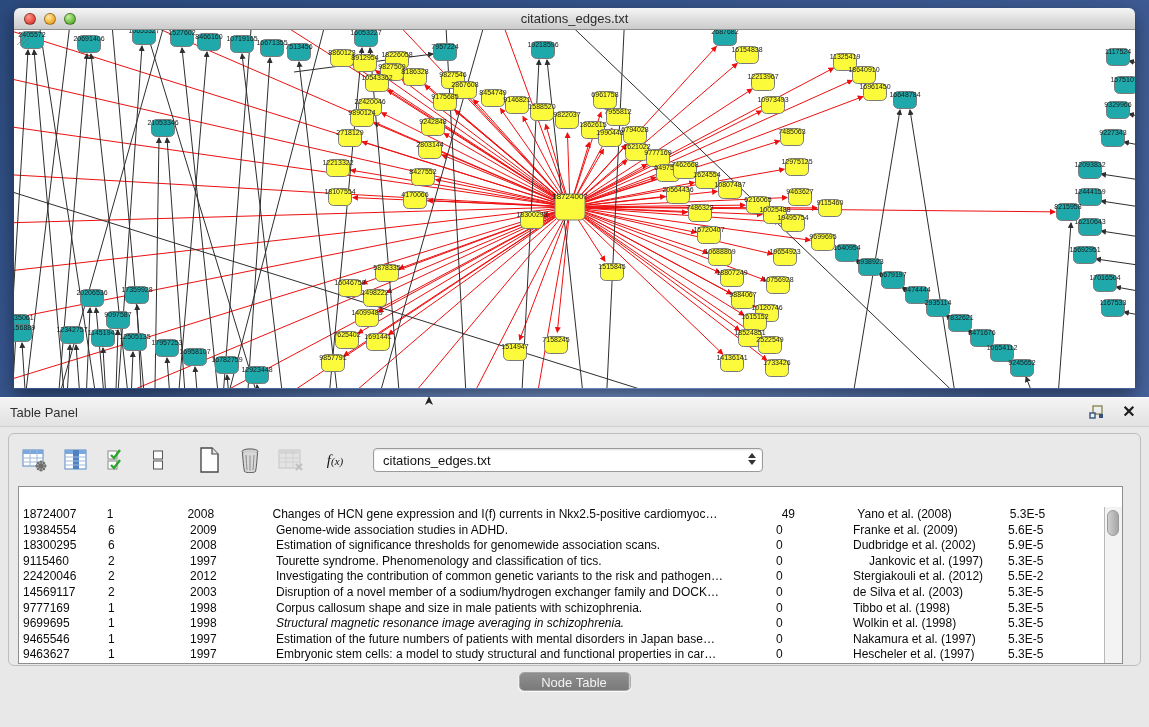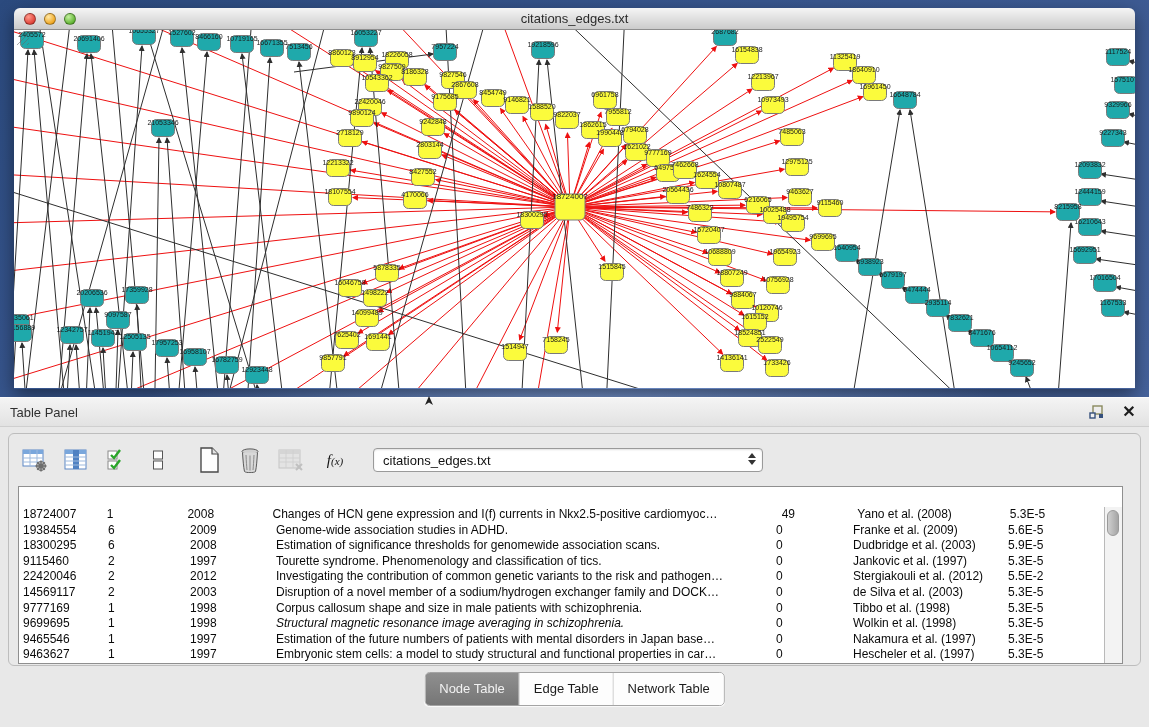--- a/index.html
+++ b/index.html
@@ -74,22 +74,22 @@
   .c0{padding-left:4px;} .c1{padding-left:14px;} .c2{padding-left:10px;} .c3{padding-left:36px;}
   .c4{padding-left:4px;} .c5{padding-left:6px;} .c6{padding-left:9px;}
   .vscroll { position:absolute; right:0; top:20px; bottom:0; width:18px; background:#f3f3f3;
     border-left:1px solid #b9b9b9; }
   .vthumb { position:absolute; left:2px; top:3px; width:12px; height:26px; border-radius:7px;
     background:linear-gradient(90deg,#cfcfcf,#a5a5a5); border:1px solid #9a9a9a; cursor:pointer; }
 
   
   .tabs-row { position:absolute; left:0; top:668px; width:1149px; height:30px; background:#e8e8e8; }
   .segmented { position:absolute; left:50%; top:4px; transform:translateX(-50%);
-    display:flex; height:34px; border:1px solid #a4a4a4; border-radius:5px; overflow:hidden;
-    background:#fff; box-shadow:0 1px 1px rgba(255,255,255,.8), inset 0 1px 1px rgba(0,0,0,.06); }
+    display:flex; height:19px; border:1px solid #a4a4a4; border-radius:5px; overflow:hidden;
+    background:#fff; box-shadow:0 1px 1px rgba(255,255,255,.8), inset 0 1px 1px rgba(0,0,0,.06);flex-direction:column; }
   .seg { border:none; background:#fdfdfd; font-size:13px; color:#1c1c1c; padding:0 14px;
     cursor:pointer; border-right:1px solid #c4c4c4; line-height:20px; }
   .seg:last-child { border-right:none; }
   .seg.active { background:linear-gradient(#8f8f8f,#767676); color:#f2f2f2; }
 
   
   .status-bar { position:absolute; left:0; top:698px; width:1149px; height:29px;
     background:linear-gradient(#f0f0f0,#dadada); border-top:1px solid #bdbdbd;margin-top:42px; }
   .mem { position:absolute; right:34px; top:0; line-height:28px; font-size:11px; color:#222; }
   .memdot { position:absolute; right:12px; top:7px; width:14px; height:14px; border-radius:50%;
@@ -873,30 +873,30 @@
             <div class="tcell c4" style="width: 75px;">0</div>
             <div class="tcell c5" style="width: 152px;">Franke et al. (2009)</div>
             <div class="tcell c6" style="width: 105px;">5.6E-5</div>
           </div>
           <div class="trow">
             <div class="tcell c0" style="width: 75px;">18300295</div>
             <div class="tcell c1" style="width: 86px;">6</div>
             <div class="tcell c2" style="width: 60px;">2008</div>
             <div class="tcell c3" style="width: 532px;">Estimation of significance thresholds for genomewide association scans.</div>
             <div class="tcell c4" style="width: 75px;">0</div>
-            <div class="tcell c5" style="width: 152px;">Dudbridge et al. (2003)</div>
+            <div class="tcell c5" style="width: 152px;">Dudbridge et al. (2002)</div>
             <div class="tcell c6" style="width: 105px;">5.9E-5</div>
           </div>
           <div class="trow">
             <div class="tcell c0" style="width: 75px;">9115460</div>
             <div class="tcell c1" style="width: 86px;">2</div>
             <div class="tcell c2" style="width: 60px;">1997</div>
             <div class="tcell c3" style="width: 532px;">Tourette syndrome. Phenomenology and classification of tics.</div>
             <div class="tcell c4" style="width: 75px;">0</div>
-            <div class="tcell c5" style="width: 152px;">Jankovic et al. (1997)</div>
+            <div class="tcell c5" style="width: 152px; text-align: center;">Jankovic et al. (1997)</div>
             <div class="tcell c6" style="width: 105px;">5.3E-5</div>
           </div>
           <div class="trow">
             <div class="tcell c0" style="width: 75px;">22420046</div>
             <div class="tcell c1" style="width: 86px;">2</div>
             <div class="tcell c2" style="width: 60px;">2012</div>
             <div class="tcell c3" style="width: 532px;">Investigating the contribution of common genetic variants to the risk and pathogen…</div>
             <div class="tcell c4" style="width: 75px;">0</div>
             <div class="tcell c5" style="width: 152px;">Stergiakouli et al. (2012)</div>
             <div class="tcell c6" style="width: 105px;">5.5E-2</div>

